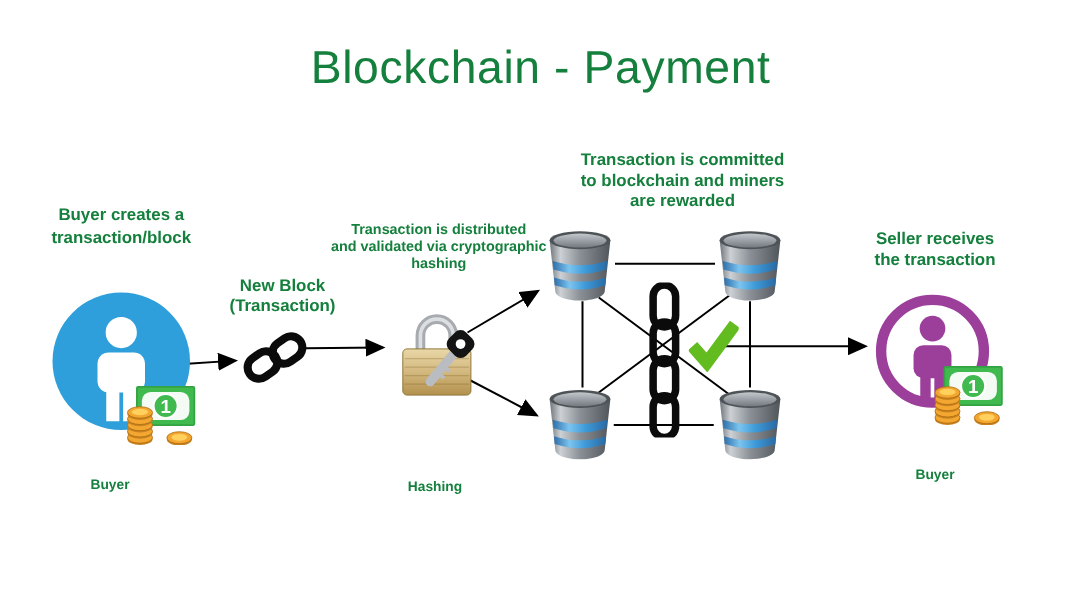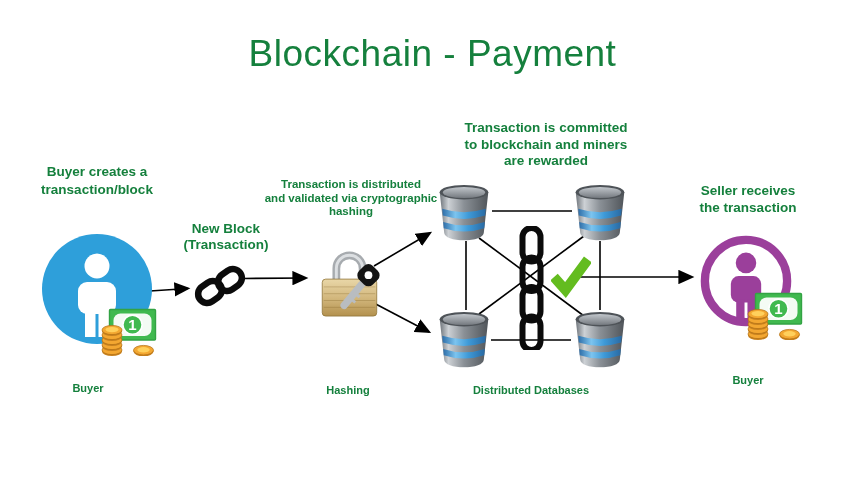--- a/index.html
+++ b/index.html
@@ -144,21 +144,20 @@
 and validated via cryptographic
 hashing</div>
   <div class="abs cap cap-lg" style="left:446px;top:120px;width:200px;">Transaction is committed
 to blockchain and miners
 are rewarded</div>
   <div class="abs cap cap-lg" style="left:668px;top:183px;width:160px;">Seller receives
 the transaction</div>
 
   <div class="abs lbl" style="left:38px;top:382px;width:100px;">Buyer</div>
   <div class="abs lbl" style="left:298px;top:384px;width:100px;">Hashing</div>
-  <div class="abs lbl" style="left:431px;top:384px;width:200px;">Distributed Databases</div>
   <div class="abs lbl" style="left:698px;top:374px;width:100px;">Buyer</div>
 
   <svg class="abs icon" style="left:41px;top:233px;" width="112" height="112" viewBox="0 0 112 112">
     <circle cx="56" cy="56" r="55" fill="#2E9FDA"></circle>
     <circle cx="56" cy="33" r="12.5" fill="#fff"></circle>
     <rect x="37" y="49" width="38" height="32" rx="9" fill="#fff"></rect>
     <rect x="44" y="77" width="10.5" height="27" fill="#fff"></rect>
     <rect x="57.5" y="77" width="10.5" height="27" fill="#fff"></rect>
   </svg>
 

